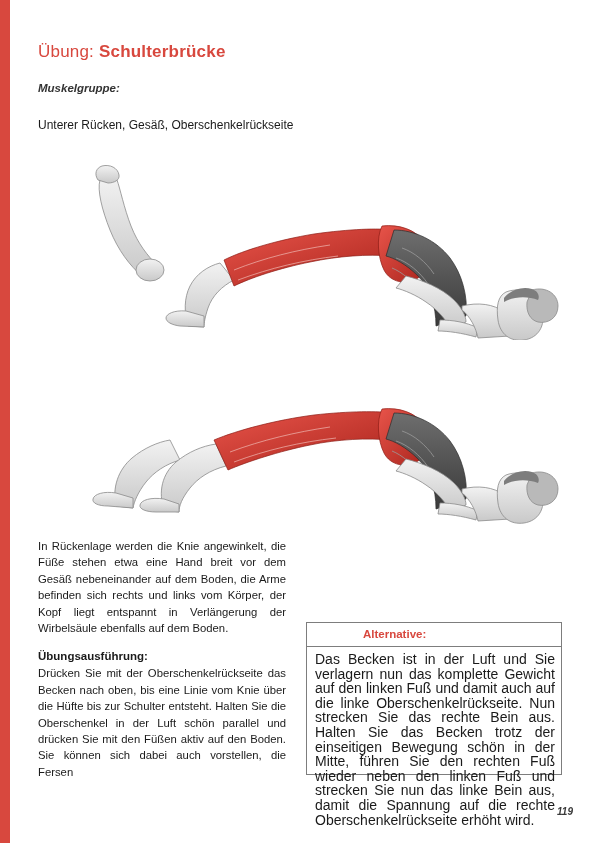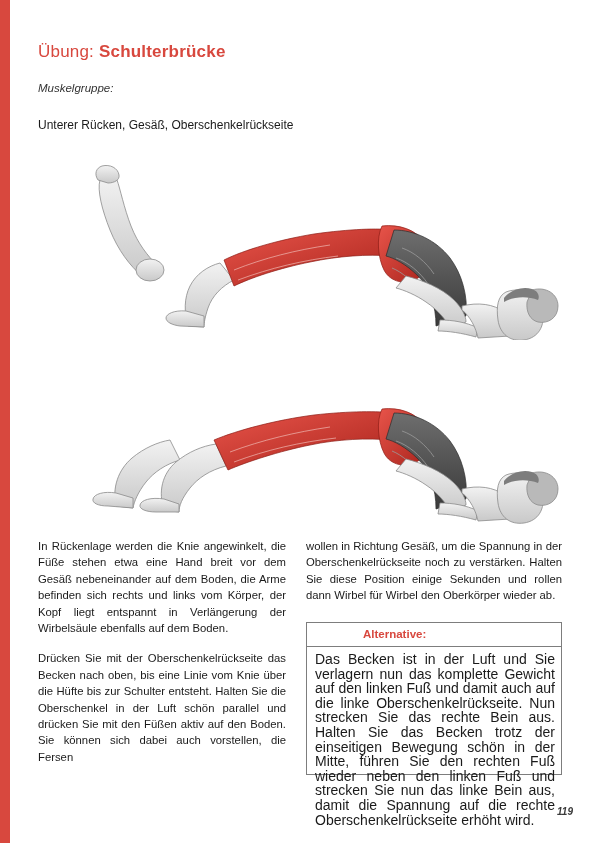--- a/index.html
+++ b/index.html
@@ -42,20 +42,21 @@
   }
   .title .label { font-weight: 400; }
   .title .name { font-weight: bold; }
 
   .muscle-label {
     position: absolute;
     left: 0; top: 82px;
     font-size: 11.5px;
     font-style: italic;
     color: #333333;
+    font-weight: bold;
   }
   .muscle-value {
     position: absolute;
     left: 0; top: 99px;
     font-size: 12px;
     color: #1a1a1a;
     margin-top: 19px;
   }
 
   
@@ -241,26 +242,24 @@
           <path d="M468 155 C484 149 500 157 504 173 C508 189 500 201 486 203 C472 205 462 197 460 183 C458 169 460 159 468 155 Z" fill="url(#g2A)" stroke="#8a8a8a" stroke-width="0.8"></path>
           <path d="M494 153 C508 149 520 157 520 169 C520 181 510 187 500 185 C492 183 488 175 489 165 Z" fill="#b9b9b9" stroke="#8a8a8a" stroke-width="0.8"></path>
           <path d="M466 161 C472 153 484 149 494 152 C500 154 502 159 500 163 C490 159 476 159 466 165 Z" fill="#7d7d7d"></path>
         </svg>
       </div>
     </div>
 
     <div class="col-left">
       <p class="para">In Rückenlage werden die Knie angewinkelt, die Füße stehen etwa eine Hand breit vor dem Gesäß nebeneinander auf dem Boden, die Arme befinden sich rechts und links vom Körper, der Kopf liegt entspannt in Verlängerung der Wirbelsäule ebenfalls auf dem Boden.</p>
       <div class="gap"></div>
+      <div class="h-sub">Übungsausführung:</div>
       <p class="para">Drücken Sie mit der Oberschenkelrückseite das Becken nach oben, bis eine Linie vom Knie über die Hüfte bis zur Schulter entsteht. Halten Sie die Oberschenkel in der Luft schön parallel und drücken Sie mit den Füßen aktiv auf den Boden. Sie können sich dabei auch vorstellen, die Fersen</p>
     </div>
 
-    <div class="col-right">
-      <p class="para">wollen in Richtung Gesäß, um die Spannung in der Oberschenkelrückseite noch zu verstärken. Halten Sie diese Position einige Sekunden und rollen dann Wirbel für Wirbel den Oberkörper wieder ab.</p>
-    </div>
 
     <div class="alt-box">
       <div class="alt-title">Alternative:</div>
       <div class="alt-rule"></div>
       <div class="alt-body">Das Becken ist in der Luft und Sie verlagern nun das komplette Gewicht auf den linken Fuß und damit auch auf die linke Oberschenkelrückseite. Nun strecken Sie das rechte Bein aus. Halten Sie das Becken trotz der einseitigen Bewegung schön in der Mitte, führen Sie den rechten Fuß wieder neben den linken Fuß und strecken Sie nun das linke Bein aus, damit die Spannung auf die rechte Oberschenkelrückseite erhöht wird.</div>
     </div>
 
   </div>
 
   <div class="page-number">119</div>

